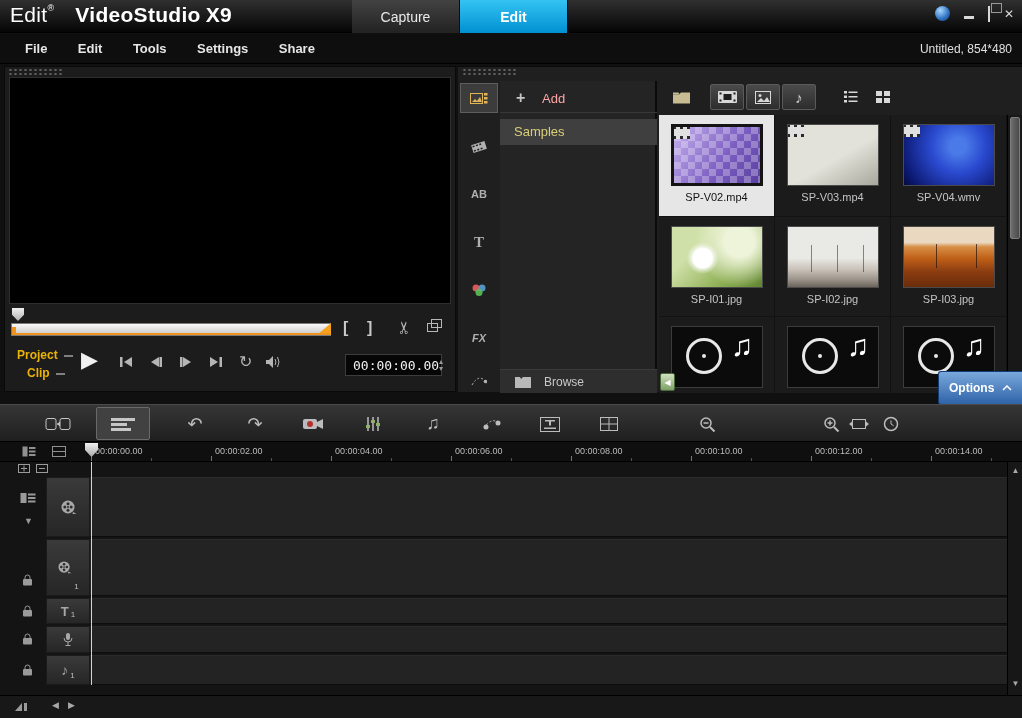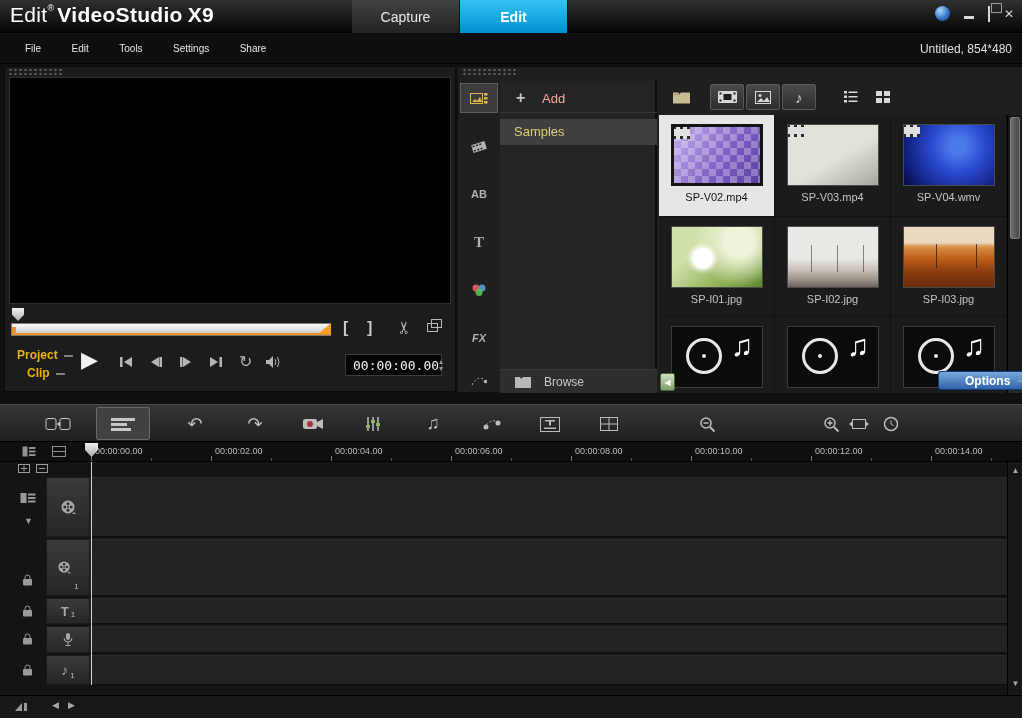--- a/index.html
+++ b/index.html
@@ -3,34 +3,34 @@
 <meta charset="utf-8">
 <style>
   html,body{margin:0;padding:0;background:#000;}
   *{box-sizing:border-box;}
   .app{position:relative;width:1022px;height:718px;background:#101010;font-family:"Liberation Sans",sans-serif;overflow:hidden;color:#ddd;cursor:default;}
   svg{display:block;}
   
   .titlebar{position:absolute;left:0;top:0;width:1022px;height:33px;background:linear-gradient(#303030,#050505);border-bottom:1px solid #000;}
   .logo{position:absolute;left:10px;top:3px;font-size:21px;color:#fff;white-space:nowrap;letter-spacing:.3px;}
   .logo .reg{font-size:9px;vertical-align:top;}
-  .logo .prod{font-weight:bold;margin-left:3px;}
+  .logo .prod{font-weight:bold;margin-left:21px;}
   .logo .ver{font-weight:bold;margin-left:5px;}
   .tabs{position:absolute;left:352px;top:0;height:33px;display:flex;}
   .tab{width:108px;height:33px;display:flex;align-items:center;justify-content:center;font-size:14px;color:#e8e8e8;background:linear-gradient(#424242,#222);border-right:1px solid #0a0a0a;}
   .tab.active{background:linear-gradient(#35c3f2,#0090d2);color:#fff;font-weight:bold;}
   .winctl{position:absolute;right:8px;top:6px;display:flex;gap:14px;align-items:center;}
   .globe{width:15px;height:15px;border-radius:50%;background:radial-gradient(circle at 35% 30%,#a8d8ff,#2d6fc0 60%,#123a70);}
   .wbtn{color:#d8d8d8;font-size:12px;line-height:14px;}
   .minbar{display:block;width:10px;height:3px;background:#d8d8d8;margin-top:8px;}
   .resto{position:relative;width:10px;height:9px;border:1px solid #d8d8d8;margin-top:3px;}
   .resto::before{content:"";position:absolute;left:2px;top:-4px;width:9px;height:8px;border:1px solid #999;}
   
   .menubar{position:absolute;left:0;top:34px;width:1022px;height:30px;background:#0e0e0e;border-bottom:1px solid #000;}
-  .menu-item{display:inline-block;padding:0 13px;line-height:30px;font-size:10px;color:#e6e6e6;}
+  .menu-item{display:inline-block;padding:0 13px;line-height:30px;font-size:13px;color:#e6e6e6;font-weight:bold;}
   .proj-info{position:absolute;right:10px;top:0;line-height:30px;font-size:12px;color:#e0e0e0;}
   
   .grip{height:7px;background:radial-gradient(circle,#606060 1px,transparent 1.3px) 0 0/5px 4px repeat;}
   .panelL{position:absolute;left:4px;top:66px;width:452px;height:326px;background:#1c1c1c;border:1px solid #0a0a0a;}
   .screen{position:absolute;left:4px;top:10px;width:442px;height:227px;background:#000;border:1px solid #2e2e2e;}
   .scrubmark{position:absolute;left:7px;top:241px;width:12px;height:13px;background:linear-gradient(#f0f0f0,#b0b0b0);clip-path:polygon(0 0,100% 0,100% 52%,50% 100%,0 52%);}
   .scrubbar{position:absolute;left:6px;top:256px;width:320px;height:13px;background:linear-gradient(#fafafa,#c6c6c6);border:1px solid #7a7a7a;}
   .scrubbar::after{content:"";position:absolute;left:0;right:0;bottom:0;height:2px;background:#f0921e;}
   .scrub-lh{position:absolute;left:0;bottom:0;width:4px;height:8px;background:#f0921e;}
   .scrub-rh{position:absolute;right:-1px;bottom:0;width:14px;height:12px;background:#f6a21e;clip-path:polygon(100% 0,100% 100%,0 100%);}
@@ -76,21 +76,21 @@
   .t-i03::before{content:"";position:absolute;left:12%;right:12%;top:28%;height:40%;background:repeating-linear-gradient(90deg,transparent 0 22px,rgba(40,20,10,.7) 22px 23px,transparent 23px 40px);}
   .t-audio{background:#0b0b0b;border:1px solid #3c3c3c;}
   .t-audio .disc{position:absolute;left:14px;top:11px;width:36px;height:36px;border:3px solid #e8e8e8;border-radius:50%;}
   .t-audio .disc::after{content:"";position:absolute;left:13px;top:13px;width:4px;height:4px;background:#e8e8e8;border-radius:50%;}
   .t-audio .notes{position:absolute;right:8px;top:4px;font-size:30px;color:#fff;line-height:30px;}
   .fbadge{position:absolute;left:-1px;top:-1px;width:17px;height:13px;background:#e0e0e0;border-top:3px dotted #2a2a2a;border-bottom:3px dotted #2a2a2a;}
   .libscroll{position:absolute;left:549px;top:48px;width:15px;height:278px;background:#181818;border-left:1px solid #000;}
   .sthumb{position:absolute;left:2px;top:2px;width:10px;height:122px;background:linear-gradient(90deg,#6e6e6e,#494949);border:1px solid #7e7e7e;border-radius:2px;}
   .sbtn{position:absolute;left:0;width:15px;height:15px;display:flex;align-items:center;justify-content:center;font-size:8px;color:#aaa;background:#262626;}
   .backbtn{position:absolute;left:202px;top:306px;width:15px;height:18px;background:linear-gradient(#cfe0c0,#7fa068);border:1px solid #4a6a3a;border-radius:2px;display:flex;align-items:center;justify-content:center;font-size:8px;color:#fff;}
-  .optbtn{position:absolute;left:480px;top:304px;width:84px;height:19px;background:linear-gradient(#7aa8dc,#2f63a8);border:1px solid #123c78;border-right:none;border-radius:3px 0 0 3px;display:flex;align-items:center;gap:8px;padding-left:26px;color:#fff;font-size:12px;font-weight:bold;}
+  .optbtn{position:absolute;left:480px;top:304px;width:84px;height:34px;background:linear-gradient(#7aa8dc,#2f63a8);border:1px solid #123c78;border-right:none;border-radius:3px 0 0 3px;display:flex;align-items:center;gap:8px;padding-left:10px;color:#fff;font-size:12px;font-weight:bold;}
   
   .toolbar{position:absolute;left:0;top:404px;width:1022px;height:38px;background:linear-gradient(#363636,#1f1f1f);border-top:1px solid #4a4a4a;border-bottom:1px solid #000;}
   .icbtn{position:absolute;display:flex;align-items:center;justify-content:center;color:#bcbcbc;}
   .vbtn{position:absolute;display:flex;align-items:center;justify-content:center;color:#c6c6c6;}
   .vbtn.active{background:#414141;border:1px solid #6a6a6a;border-radius:2px;}
   
   .ruler{position:absolute;left:0;top:442px;width:1022px;height:20px;background:#0f0f0f;border-bottom:1px solid #000;}
   .rlabel{position:absolute;top:4px;font-size:9px;color:#bdbdbd;white-space:nowrap;}
   .rtick{position:absolute;top:14px;width:1px;height:5px;background:#777;}
   .rtickm{position:absolute;top:16px;width:1px;height:3px;background:#555;}

